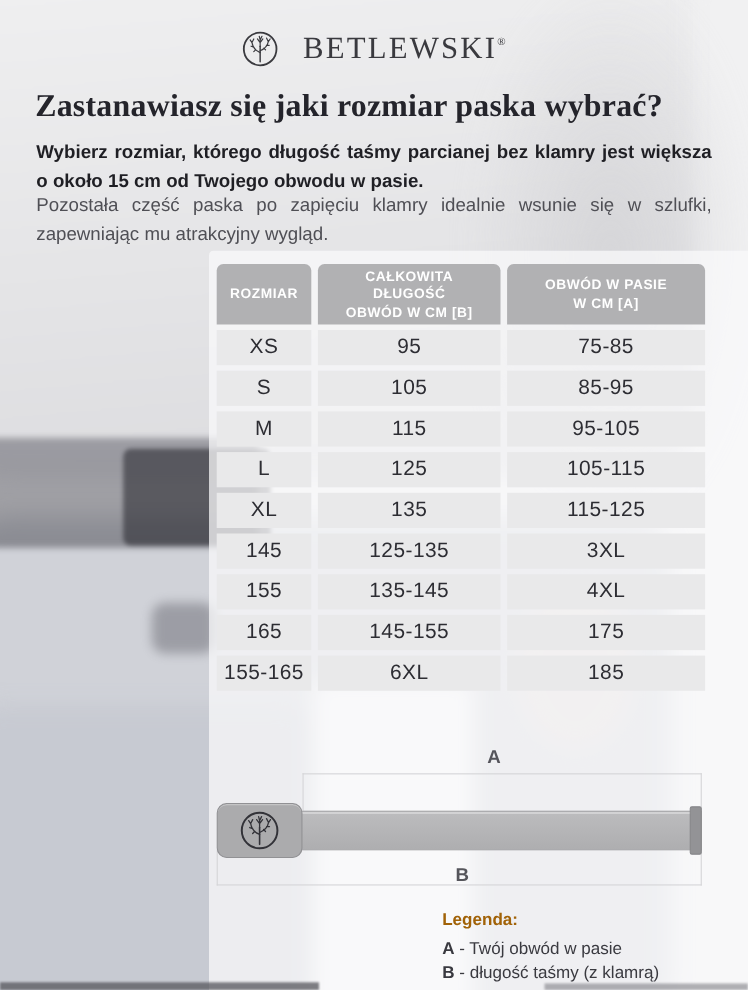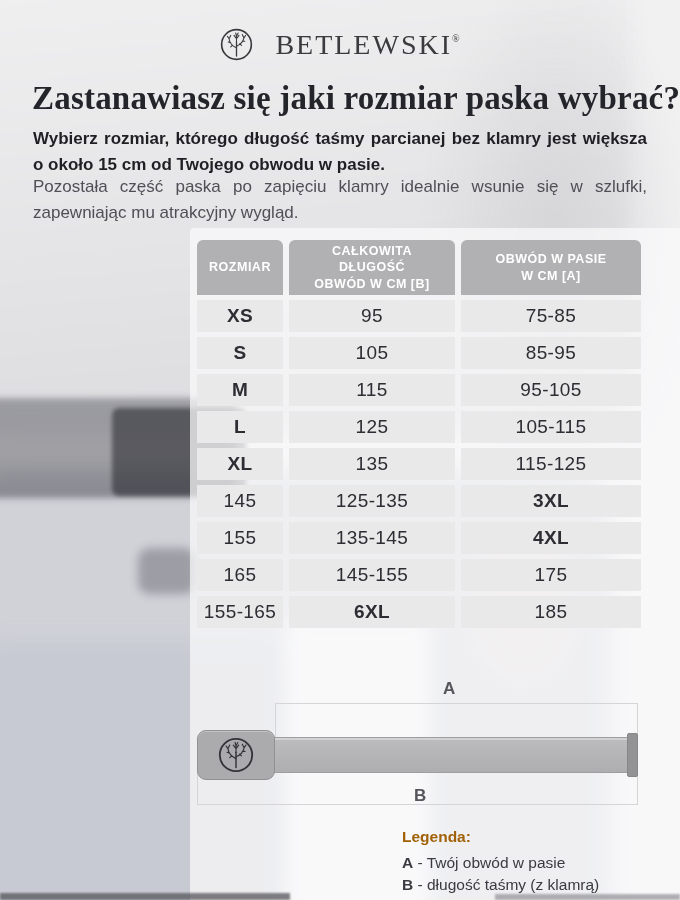--- a/index.html
+++ b/index.html
@@ -29,30 +29,30 @@
   .bg-strip-bl{left:0;top:893px;width:290px;height:7px;background:#56565c;opacity:.75;filter:blur(1px);}
   .bg-strip-br{left:495px;top:894px;width:185px;height:6px;background:#808086;opacity:.6;filter:blur(1px);}
 
   
   .logo{position:absolute;left:0;top:28px;width:100%;display:flex;justify-content:center;align-items:center;gap:22px;}
   .logo-tree{width:33px;height:33px;color:var(--brand_text);}
   .brand{font-family:"Liberation Serif",serif;font-size:28px;font-weight:500;letter-spacing:2px;color:var(--brand_text);}
   .brand sup{font-size:10px;vertical-align:12px;letter-spacing:0;}
 
   
-  .heading{position:absolute;left:32px;top:80px;width:648px;font-family:"Liberation Serif",serif;font-size:33px;font-weight:600;letter-spacing:.2px;color:var(--heading_text);white-space:nowrap;}
+  .heading{position:absolute;left:32px;top:80px;width:648px;font-family:"Liberation Serif",serif;font-size:29px;font-weight:600;letter-spacing:.2px;color:var(--heading_text);white-space:nowrap;}
   .para{position:absolute;left:33px;width:614px;font-size:17px;line-height:1.5;text-align:justify;}
   .para-bold{top:126px;font-weight:700;color:var(--body_bold_text);}
   .para-reg{top:174px;font-weight:400;color:var(--body_text);}
 
   
   .size-table{position:absolute;left:197px;top:240px;width:444px;display:grid;grid-template-columns:86px 166px 180px;grid-template-rows:55px;grid-auto-rows:32px;gap:5px 6px;}
   .th{background:var(--th_bg);color:var(--header_text);font-size:12.5px;font-weight:700;letter-spacing:.5px;line-height:1.3;display:flex;align-items:center;justify-content:center;text-align:center;white-space:pre-line;border-radius:6px 6px 0 0;}
   .td{background:var(--row_bg);color:var(--cell_text);display:flex;align-items:center;justify-content:center;font-size:19px;font-weight:500;letter-spacing:.4px;}
-  .td.size{font-weight:700;}
+  .td.size{font-weight:400;}
 
   
   .bracket{position:absolute;}
   .bracket-a{left:275px;top:703px;width:363px;height:34px;border:1px solid var(--line);border-bottom:none;}
   .bracket-b{left:197px;top:772px;width:441px;height:33px;border:1px solid var(--line);border-top:none;}
   .dim-label{position:absolute;font-size:17px;font-weight:700;color:#55555b;}
   .label-a{left:443px;top:679px;}
   .label-b{left:414px;top:786px;}
   .strap{position:absolute;left:270px;top:737px;width:368px;height:36px;background:linear-gradient(180deg,#bcbcbe,#aeaeb0);border:1px solid var(--strap_border);box-shadow:inset 0 2px 0 rgba(255,255,255,.35);}
   .endcap{position:absolute;left:627px;top:733px;width:11px;height:44px;background:var(--endcap);border:1px solid #87878a;border-radius:2px;}

